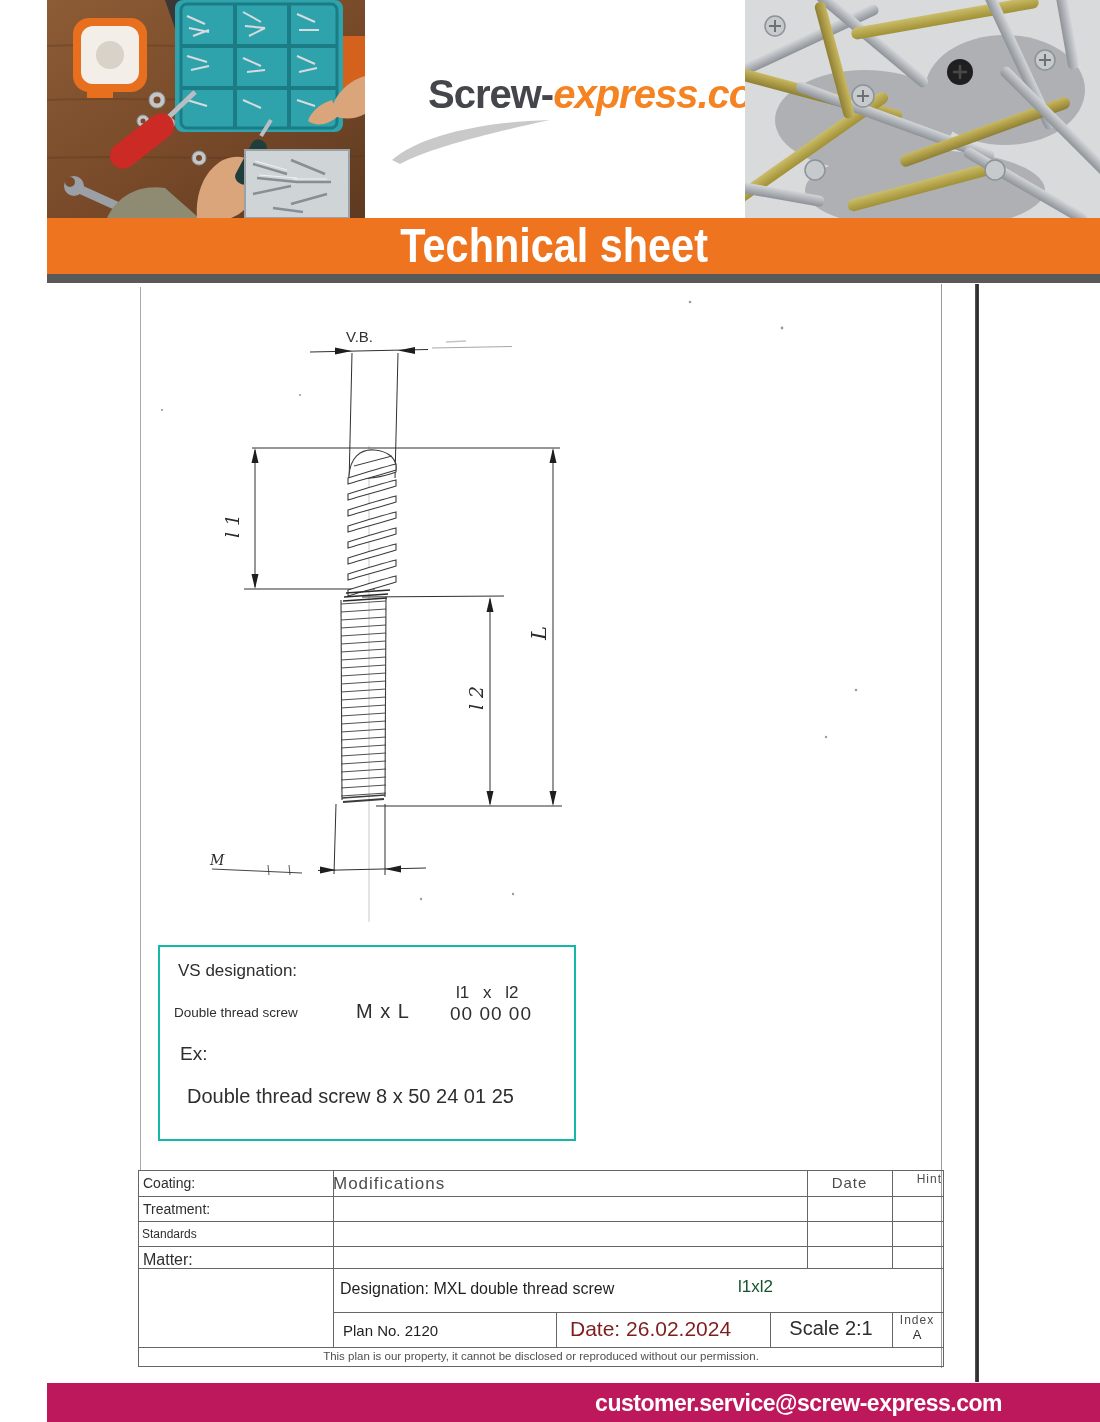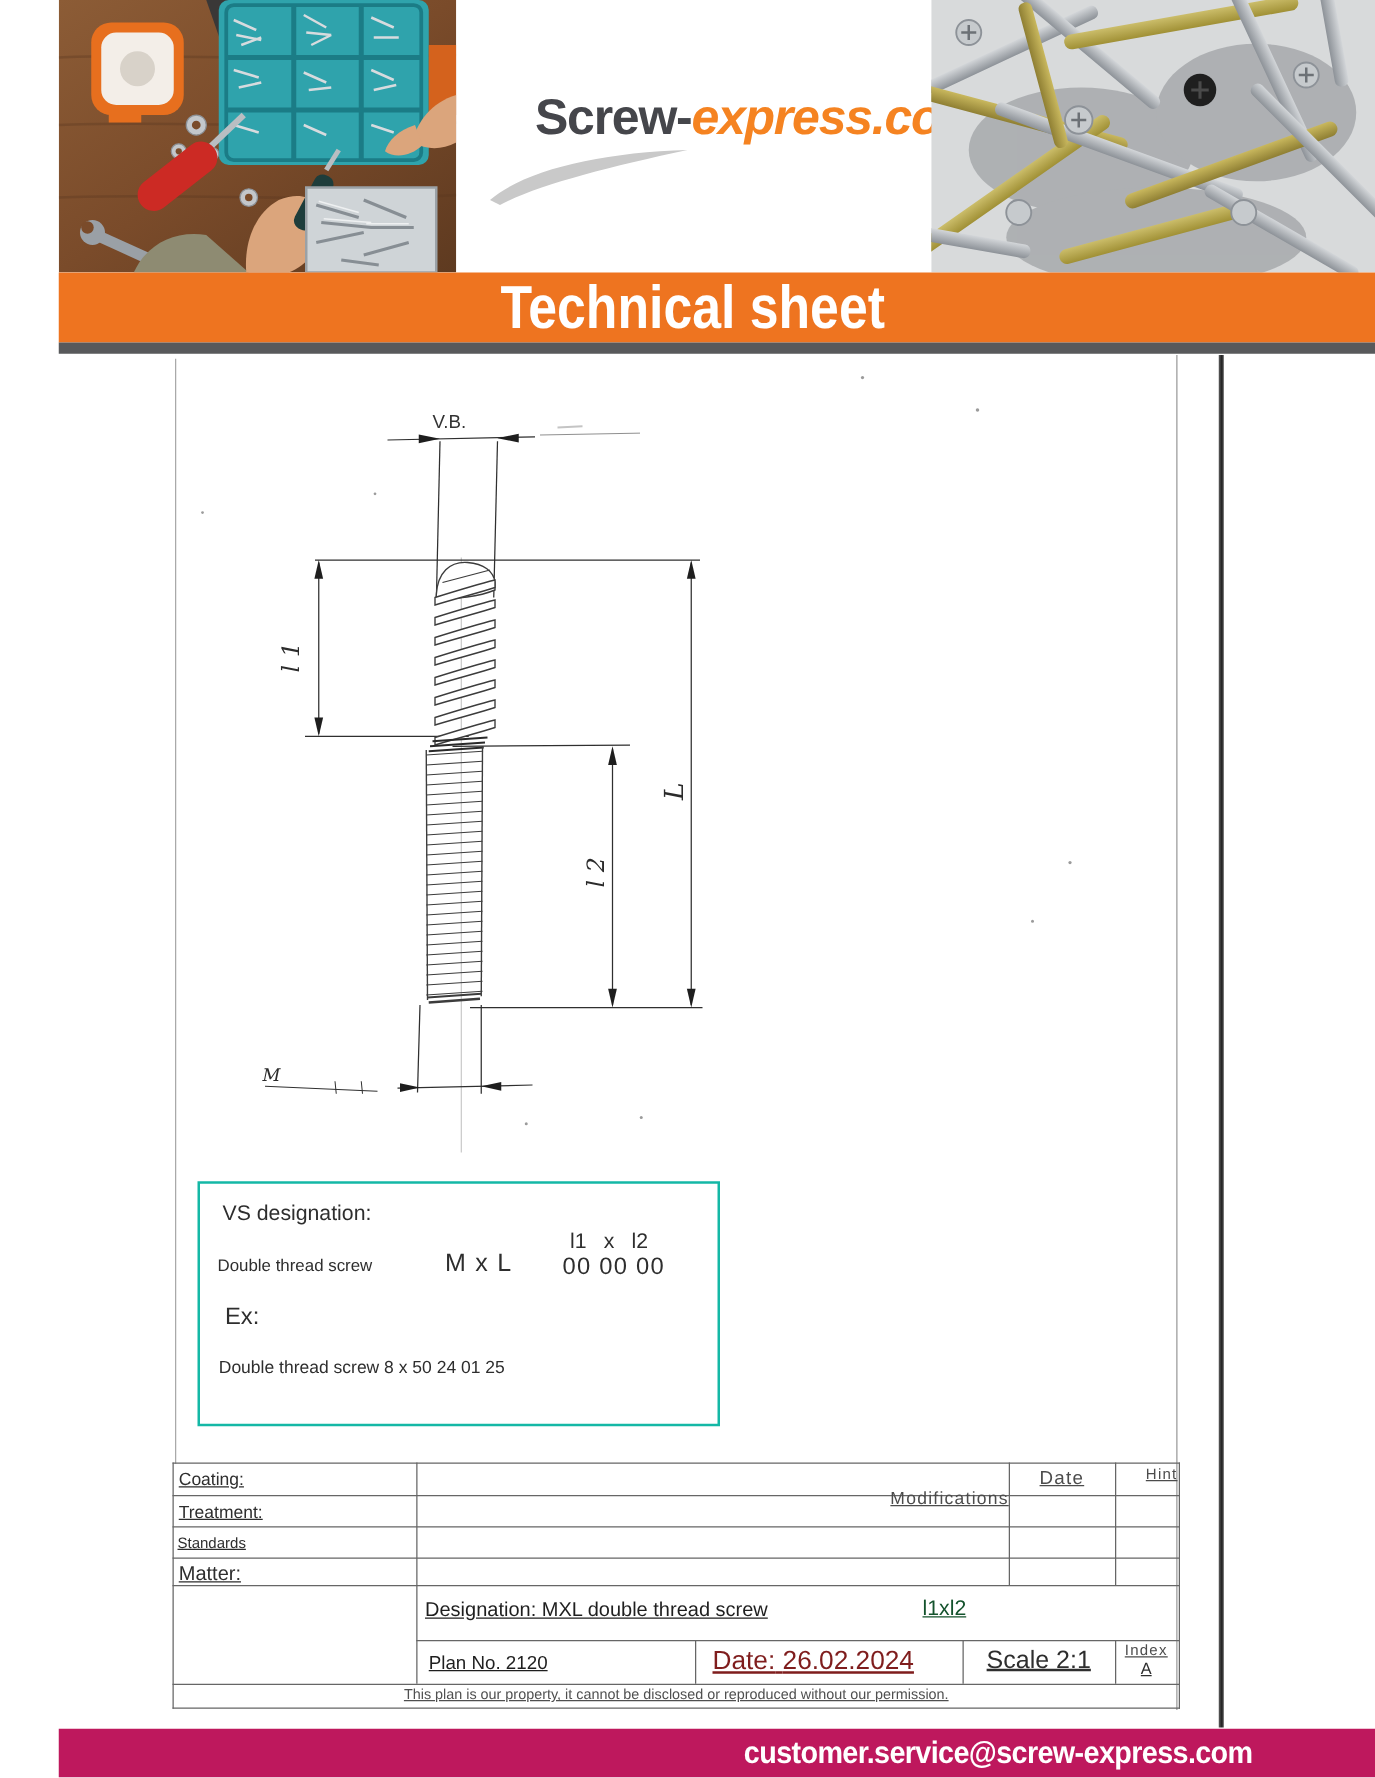--- a/index.html
+++ b/index.html
@@ -34,25 +34,25 @@
 
   
   #vs-box { left:158px; top:945px; width:418px; height:196px; border:2px solid #14b8a6; }
   #vs-box div { position:absolute; color:#2e2e2e; white-space:nowrap; }
   #vs-title   { left:18px;  top:14px;  font-size:17px; }
   #vs-product { left:14px;  top:58px;  font-size:13.5px; }
   #vs-formula { left:196px; top:53px;  font-size:20px; letter-spacing:1px; }
   #vs-dimstop { left:296px; top:36px;  font-size:17px; word-spacing:9px; }
   #vs-dimsval { left:290px; top:56px;  font-size:19px; letter-spacing:1px; }
   #vs-ex      { left:20px;  top:96px;  font-size:19px; }
-  #vs-example { left:15px;  top:138px; font-size:14px; }
+  #vs-example { left:27px;  top:138px; font-size:20px; }
 
   
   #tblock { left:138px; top:1170px; width:806px; height:197px; }
-  #tblock .cellText { position:absolute; color:#2e2e2e; white-space:nowrap;text-decoration:underline; }
+  #tblock .cellText { position:absolute; color:#2e2e2e; white-space:nowrap; }
   .hdr { color:#4c4c4c !important; letter-spacing:1px; }
 
   
   #footer-bar { left:47px; top:1383px; width:1053px; height:39px; background:#be185d;
                 display:flex; align-items:center; justify-content:flex-end; padding-right:98px; }
   #footer-bar .e { color:#fff; font-size:23px; font-weight:700; letter-spacing:-0.5px;
                    transform:scaleY(1.08); }
 </style>
 </head>
 <body>
@@ -353,21 +353,21 @@
   <div class="ln" style="left:0;top:98px;width:806px;height:1px"></div>
   <div class="ln" style="left:195px;top:142px;width:611px;height:1px"></div>
   <div class="ln" style="left:0;top:177px;width:806px;height:1px"></div>
   <div class="ln" style="left:0;top:196px;width:806px;height:1px"></div>
 
   <div class="cellText" style="left:5px;top:5px;font-size:14px">Coating:</div>
   <div class="cellText" style="left:5px;top:31px;font-size:14px">Treatment:</div>
   <div class="cellText" style="left:4px;top:57px;font-size:12px">Standards</div>
   <div class="cellText" style="left:5px;top:81px;font-size:16px">Matter:</div>
 
-  <div class="cellText hdr" style="left:195px;top:20px;width:474px;text-align:right;font-size:14px">Modifications</div>
+  <div class="cellText hdr" style="left:195px;top:4px;width:474px;text-align:left;font-size:17px">Modifications</div>
   <div class="cellText hdr" style="left:669px;top:4px;width:85px;text-align:center;font-size:15px">Date</div>
   <div class="cellText hdr" style="left:754px;top:2px;width:50px;text-align:right;font-size:12px">Hint</div>
 
   <div class="cellText" style="left:202px;top:110px;font-size:16px;font-weight:500;color:#1f1f1f">Designation: MXL double thread screw</div>
   <div class="cellText" style="left:600px;top:107px;font-size:17px;color:#14532d">l1xl2</div>
 
   <div class="cellText" style="left:205px;top:152px;font-size:15px;font-weight:500;color:#1f1f1f">Plan No. 2120</div>
   <div class="cellText" style="left:432px;top:147px;font-size:21px;color:#7f1d1d">
     <span>Date:</span>
     <span>26.02.2024</span>

